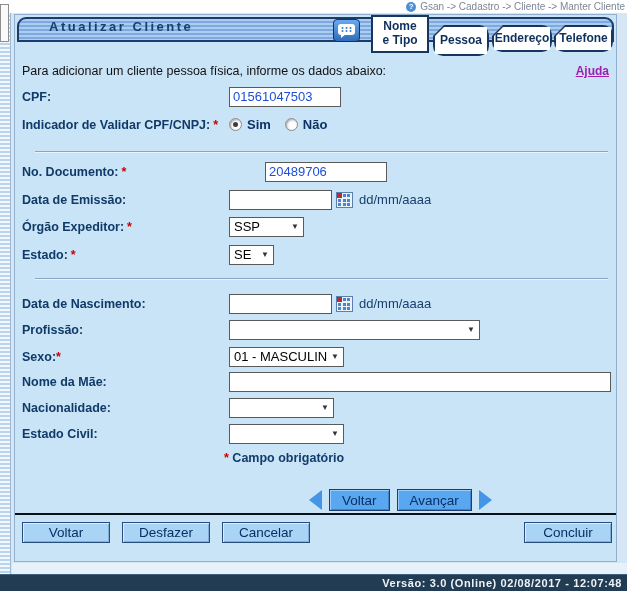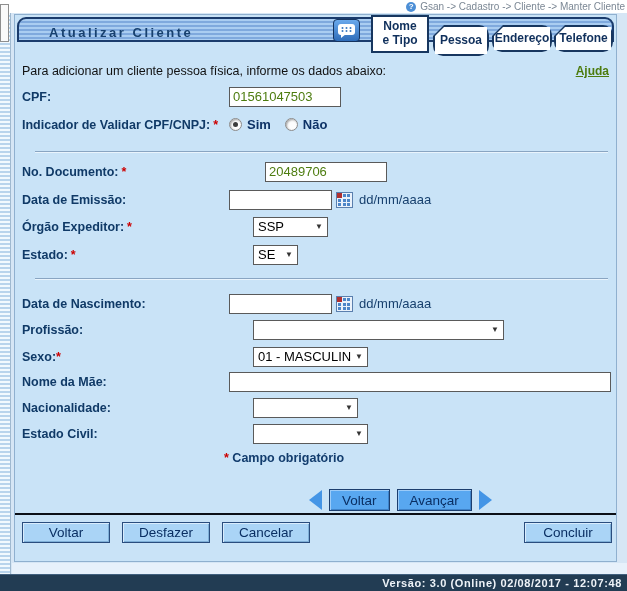--- a/index.html
+++ b/index.html
@@ -21,49 +21,49 @@
     border-right:1px solid #9fb9d0; }
   .side-handle { position:absolute; left:0; top:4px; width:9px; height:38px;
     background:#fafafa; border:1px solid #8e8e8e; z-index:3; }
   
   .panel { position:absolute; left:14px; top:14px; width:603px; height:548px;
     background:#c9e3f7; border:1px solid #8fb0cf; }
   
   .title-bar { position:absolute; left:2px; right:2px; top:2px; height:25px; z-index:1;
     border:2px solid #1b3c6d; border-radius:9px 9px 0 0;
     background:repeating-linear-gradient(180deg,#aacdf1 0 2px,#7fa9dd 2px 4px);
-    display:flex; align-items:flex-end; }
+    display:flex; align-items:flex-start; }
   .title-text { font-size:13px; font-weight:bold; color:#17406e; letter-spacing:2.5px; padding-left:30px; }
   .chat-btn { position:absolute; left:318px; top:4px; width:27px; height:23px; z-index:2;
     border:1px solid #15335e; border-radius:4px;
     background:linear-gradient(180deg,#6aa9ec,#2e6cb9);
     display:flex; align-items:center; justify-content:center; cursor:pointer; }
   
   .tab { position:absolute; z-index:4; cursor:pointer; }
   .tab-rect { width:100%; height:100%; background:#fff; border:2px solid #17365f;
     display:flex; align-items:center; justify-content:center; }
   .cutwrap { position:absolute; top:0; left:0; right:0; bottom:0; background:#17365f;
     clip-path:polygon(11px 0, 100% 0, 100% 100%, 0 100%, 0 11px);border-radius:10px; }
   .cutwhite { position:absolute; top:2px; left:2px; right:2px; bottom:2px; background:#fff;
     clip-path:polygon(9px 0, 100% 0, 100% 100%, 0 100%, 0 9px);
     display:flex; align-items:center; justify-content:center; }
   .tab-label { font-size:12px; font-weight:bold; color:#10305c; text-align:center; line-height:1.15; }
   
   .instr-row { position:absolute; left:7px; right:7px; top:49px; display:flex; align-items:center; }
   .instr { font-size:12.5px; color:#111; }
-  .ajuda { margin-left:auto; font-size:12px; font-weight:bold; color:#4d7c0f;
+  .ajuda { margin-left:auto; font-size:12px; font-weight:bold; color:#a21caf;
     text-decoration:underline; cursor:pointer; }
   
   .row { position:absolute; left:7px; right:5px; height:21px; display:flex; align-items:center; }
   .lbl { width:207px; flex-shrink:0; font-size:12.5px; font-weight:bold; color:#103a67; }
   .req { color:#cc0000; font-weight:bold; margin-left:3px; }
-  .txt { height:20px; border:1px solid #5a5a5a; background:#fff; color:#4d7c0f;
+  .txt { height:20px; border:1px solid #5a5a5a; background:#fff; color:#1d4ed8;
     font-family:"Liberation Sans", sans-serif; font-size:13px; padding:0 3px; }
   .sel { height:20px; border:1px solid #5a5a5a; background:#fff; color:#000;
-    display:flex; align-items:center; font-size:13px; padding:0 4px; cursor:pointer;margin-left:24px; }
+    display:flex; align-items:center; font-size:13px; padding:0 4px; cursor:pointer; }
   .sel-val { flex:1 1 auto; white-space:nowrap; overflow:hidden; }
   .sel-arrow { font-size:8px; color:#333; margin-left:4px; flex-shrink:0; }
   .cal { width:17px; height:16px; margin-left:4px; cursor:pointer; flex-shrink:0; }
   .hint { font-size:13px; color:#17406e; margin-left:6px; }
   .radio { width:13px; height:13px; border-radius:50%; border:1px solid #8a8a8a; background:#fdfdfd;
     box-shadow:inset 1px 1px 2px rgba(0,0,0,.35); display:inline-flex; align-items:center;
     justify-content:center; cursor:pointer; flex-shrink:0; }
   .radio.checked::after { content:""; width:5px; height:5px; border-radius:50%; background:#3c3c3c; }
   .radio-lbl { font-size:13px; font-weight:bold; color:#0d3266; margin-left:5px; margin-right:14px; }
   .divider { position:absolute; left:20px; right:8px; height:2px;

